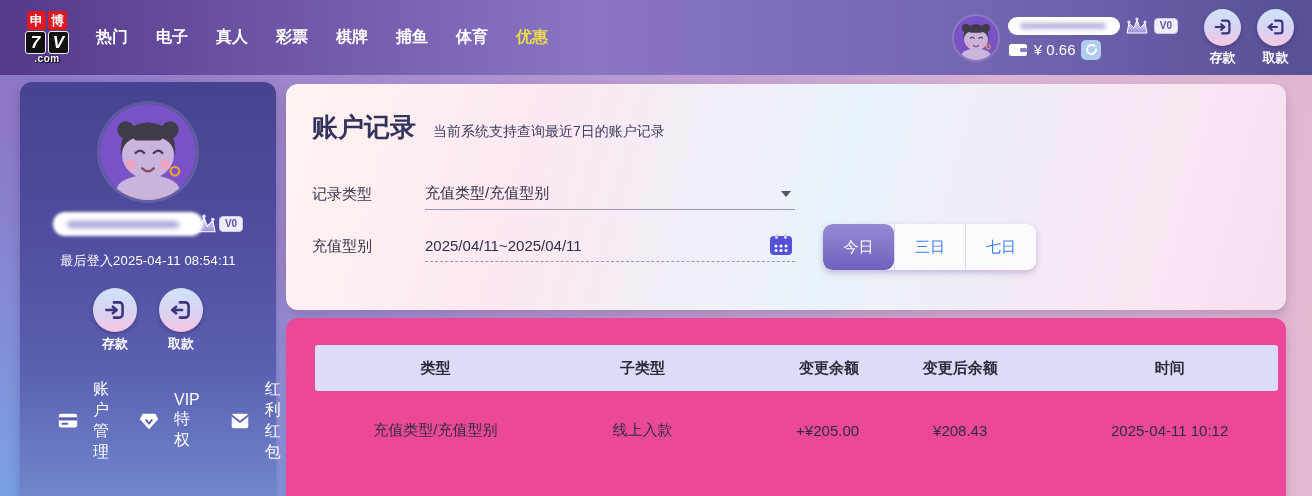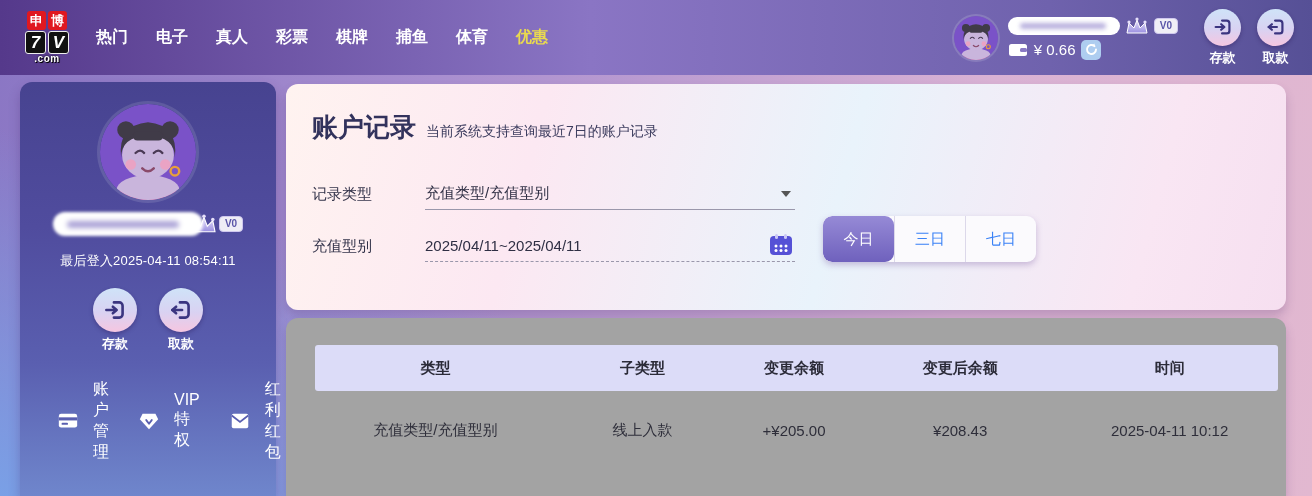--- a/index.html
+++ b/index.html
@@ -58,44 +58,44 @@
   .side-quick{display:flex;gap:22px;margin-top:18px;}
   .side-quick .circle-btn{width:44px;height:44px;}
   .side-quick .quick-label{font-size:13px;}
   .side-menu{width:100%;box-sizing:border-box;padding:26px 0 0 37px;display:flex;gap:29px;}
   .menu-item{display:flex;align-items:center;gap:14px;color:#fff;font-size:16px;cursor:pointer;}
   .menu-item svg{width:22px;height:22px;flex:0 0 auto;}
   
   .card-filters{position:absolute;left:286px;top:84px;width:1000px;height:226px;border-radius:12px;
     background:linear-gradient(105deg,#fff3f0 0%,#fce8f2 25%,#e9f3fb 55%,#f9e6f3 85%,#f6dff0 100%);
     box-shadow:0 6px 10px rgba(90,60,120,.25);box-sizing:border-box;padding:26px 0 0 26px;}
-  .rec-title-row{display:flex;align-items:baseline;gap:10px;}
+  .rec-title-row{display:flex;align-items:baseline;gap:17px;}
   .rec-title{font-size:26px;font-weight:bold;color:#32325c;}
   .rec-subtitle{font-size:14px;color:#3c3c5e;}
   .filter-row{display:flex;align-items:center;margin-top:34px;height:30px;}
   .filter-row.second{margin-top:22px;}
   .f-label{width:113px;font-size:15px;color:#33334a;}
   .f-field{width:370px;position:relative;height:30px;display:flex;align-items:center;}
   .f-value{font-size:15px;color:#2f2f44;}
   .f-field.select{border-bottom:1px solid #9a97ab;cursor:pointer;}
   .f-field.date{border-bottom:1px dashed #9a97ab;cursor:pointer;}
   .caret{position:absolute;right:4px;top:12px;width:0;height:0;border-left:5px solid transparent;border-right:5px solid transparent;border-top:6px solid #555;}
   .cal-ic{position:absolute;right:2px;top:3px;width:24px;height:22px;}
-  .range-group{position:absolute;left:537px;top:132px;display:flex;border-radius:9px;overflow:hidden;
+  .range-group{position:absolute;left:537px;top:140px;display:flex;border-radius:9px;overflow:hidden;
     box-shadow:0 3px 6px rgba(120,90,160,.35);background:#fbfafd;}
   .range-btn{width:71px;height:46px;display:flex;align-items:center;justify-content:center;
     font-size:15px;color:#3b82f6;background:transparent;border:none;cursor:pointer;font-family:inherit;}
   .range-btn + .range-btn{border-left:1px solid #dcd8ea;}
   .range-btn.active{background:linear-gradient(180deg,#968ad6 0%,#6f61bd 100%);color:#fff;border-left:none;border-radius:9px;}
   
   .card-table{position:absolute;left:286px;top:318px;width:1000px;height:178px;border-radius:12px 12px 0 0;
-    background:#a3a3a3;box-shadow:0 6px 10px rgba(90,60,120,.25);box-sizing:border-box;padding:27px 8px 0 29px;}
+    background:#ec4899;box-shadow:0 6px 10px rgba(90,60,120,.25);box-sizing:border-box;padding:27px 8px 0 29px;}
   .thead{display:flex;background:#dcdcf8;border-radius:3px;height:46px;align-items:center;}
   .tcell{text-align:center;box-sizing:border-box;}
-  .c0{width:25%;} .c1{width:18%;} .c2{width:13.5%;} .c3{width:21%;} .c4{width:22.5%;}
+  .c0{width:25%;} .c1{width:18%;} .c2{width:13.5%;text-align:right;} .c3{width:21%;} .c4{width:22.5%;}
   .thead .tcell{font-size:15px;font-weight:bold;color:#2b2b38;}
   .trow{display:flex;margin-top:30px;align-items:center;}
   .trow .tcell{font-size:15px;color:#2e2e3a;}
   .val-change{color:#e8132e;}
   .val-after{color:#6b6bd8;}
 </style>
 </head>
 <body>
 
 <svg width="0" height="0" style="position:absolute">

